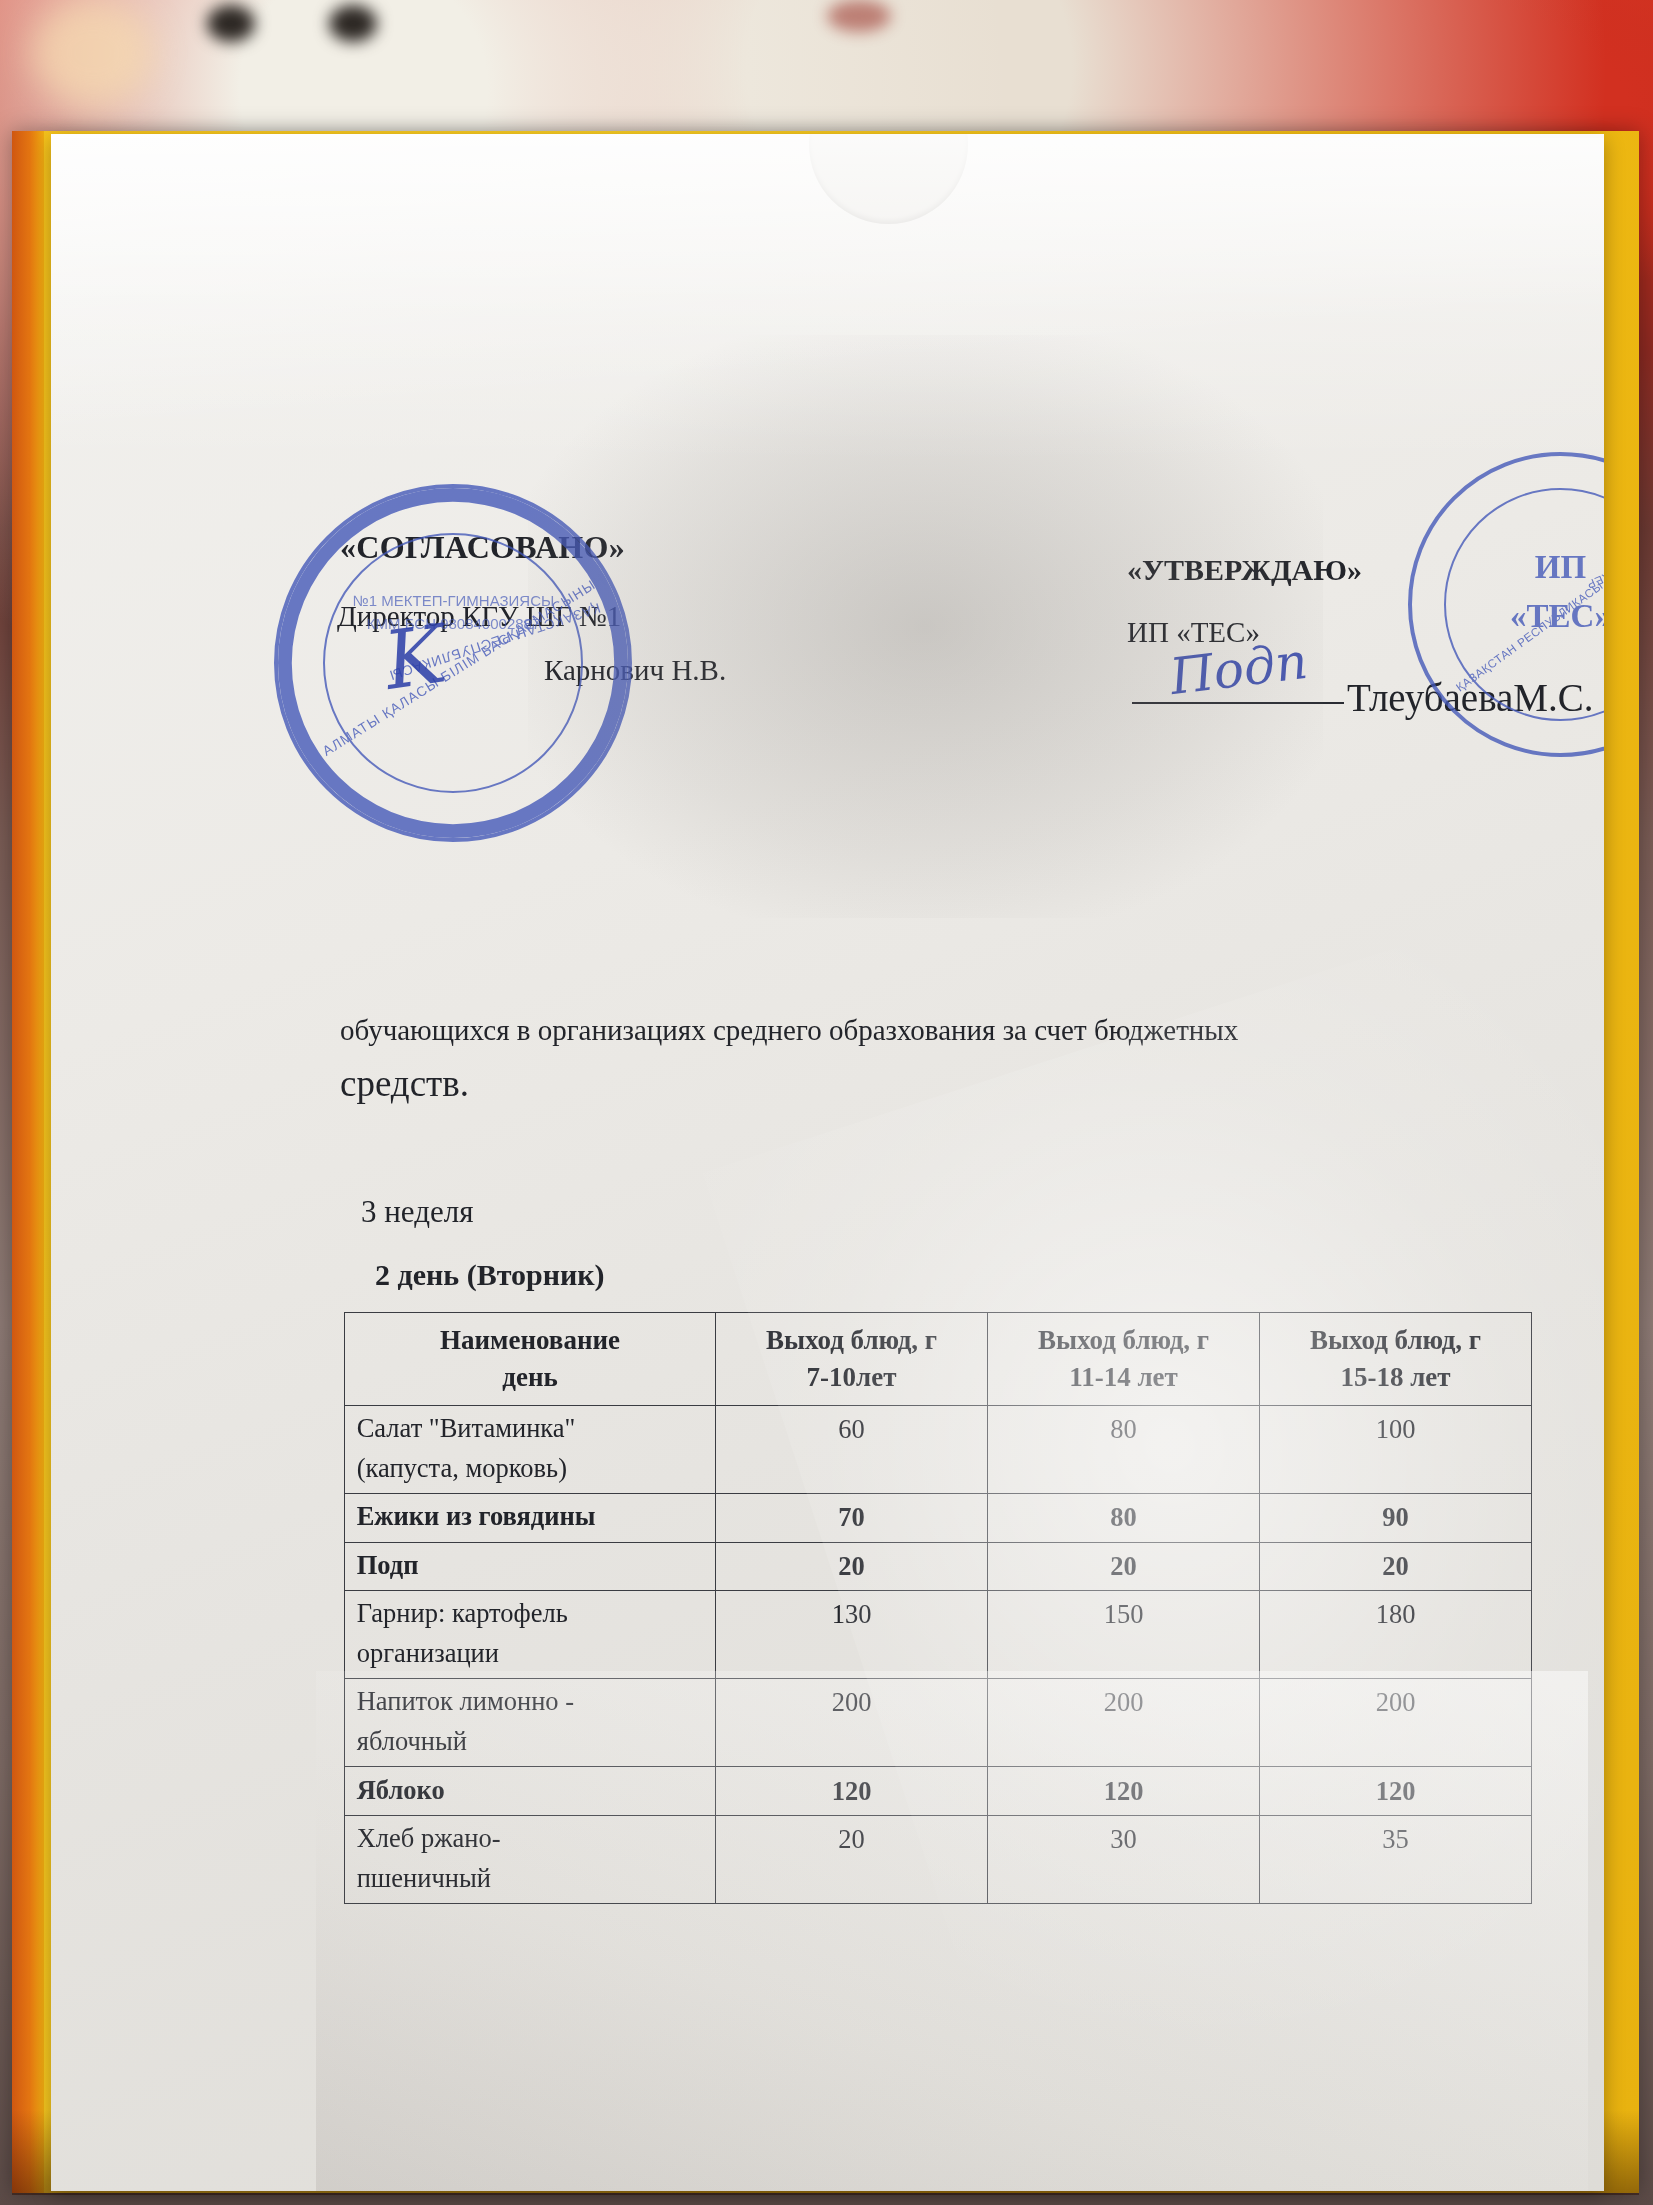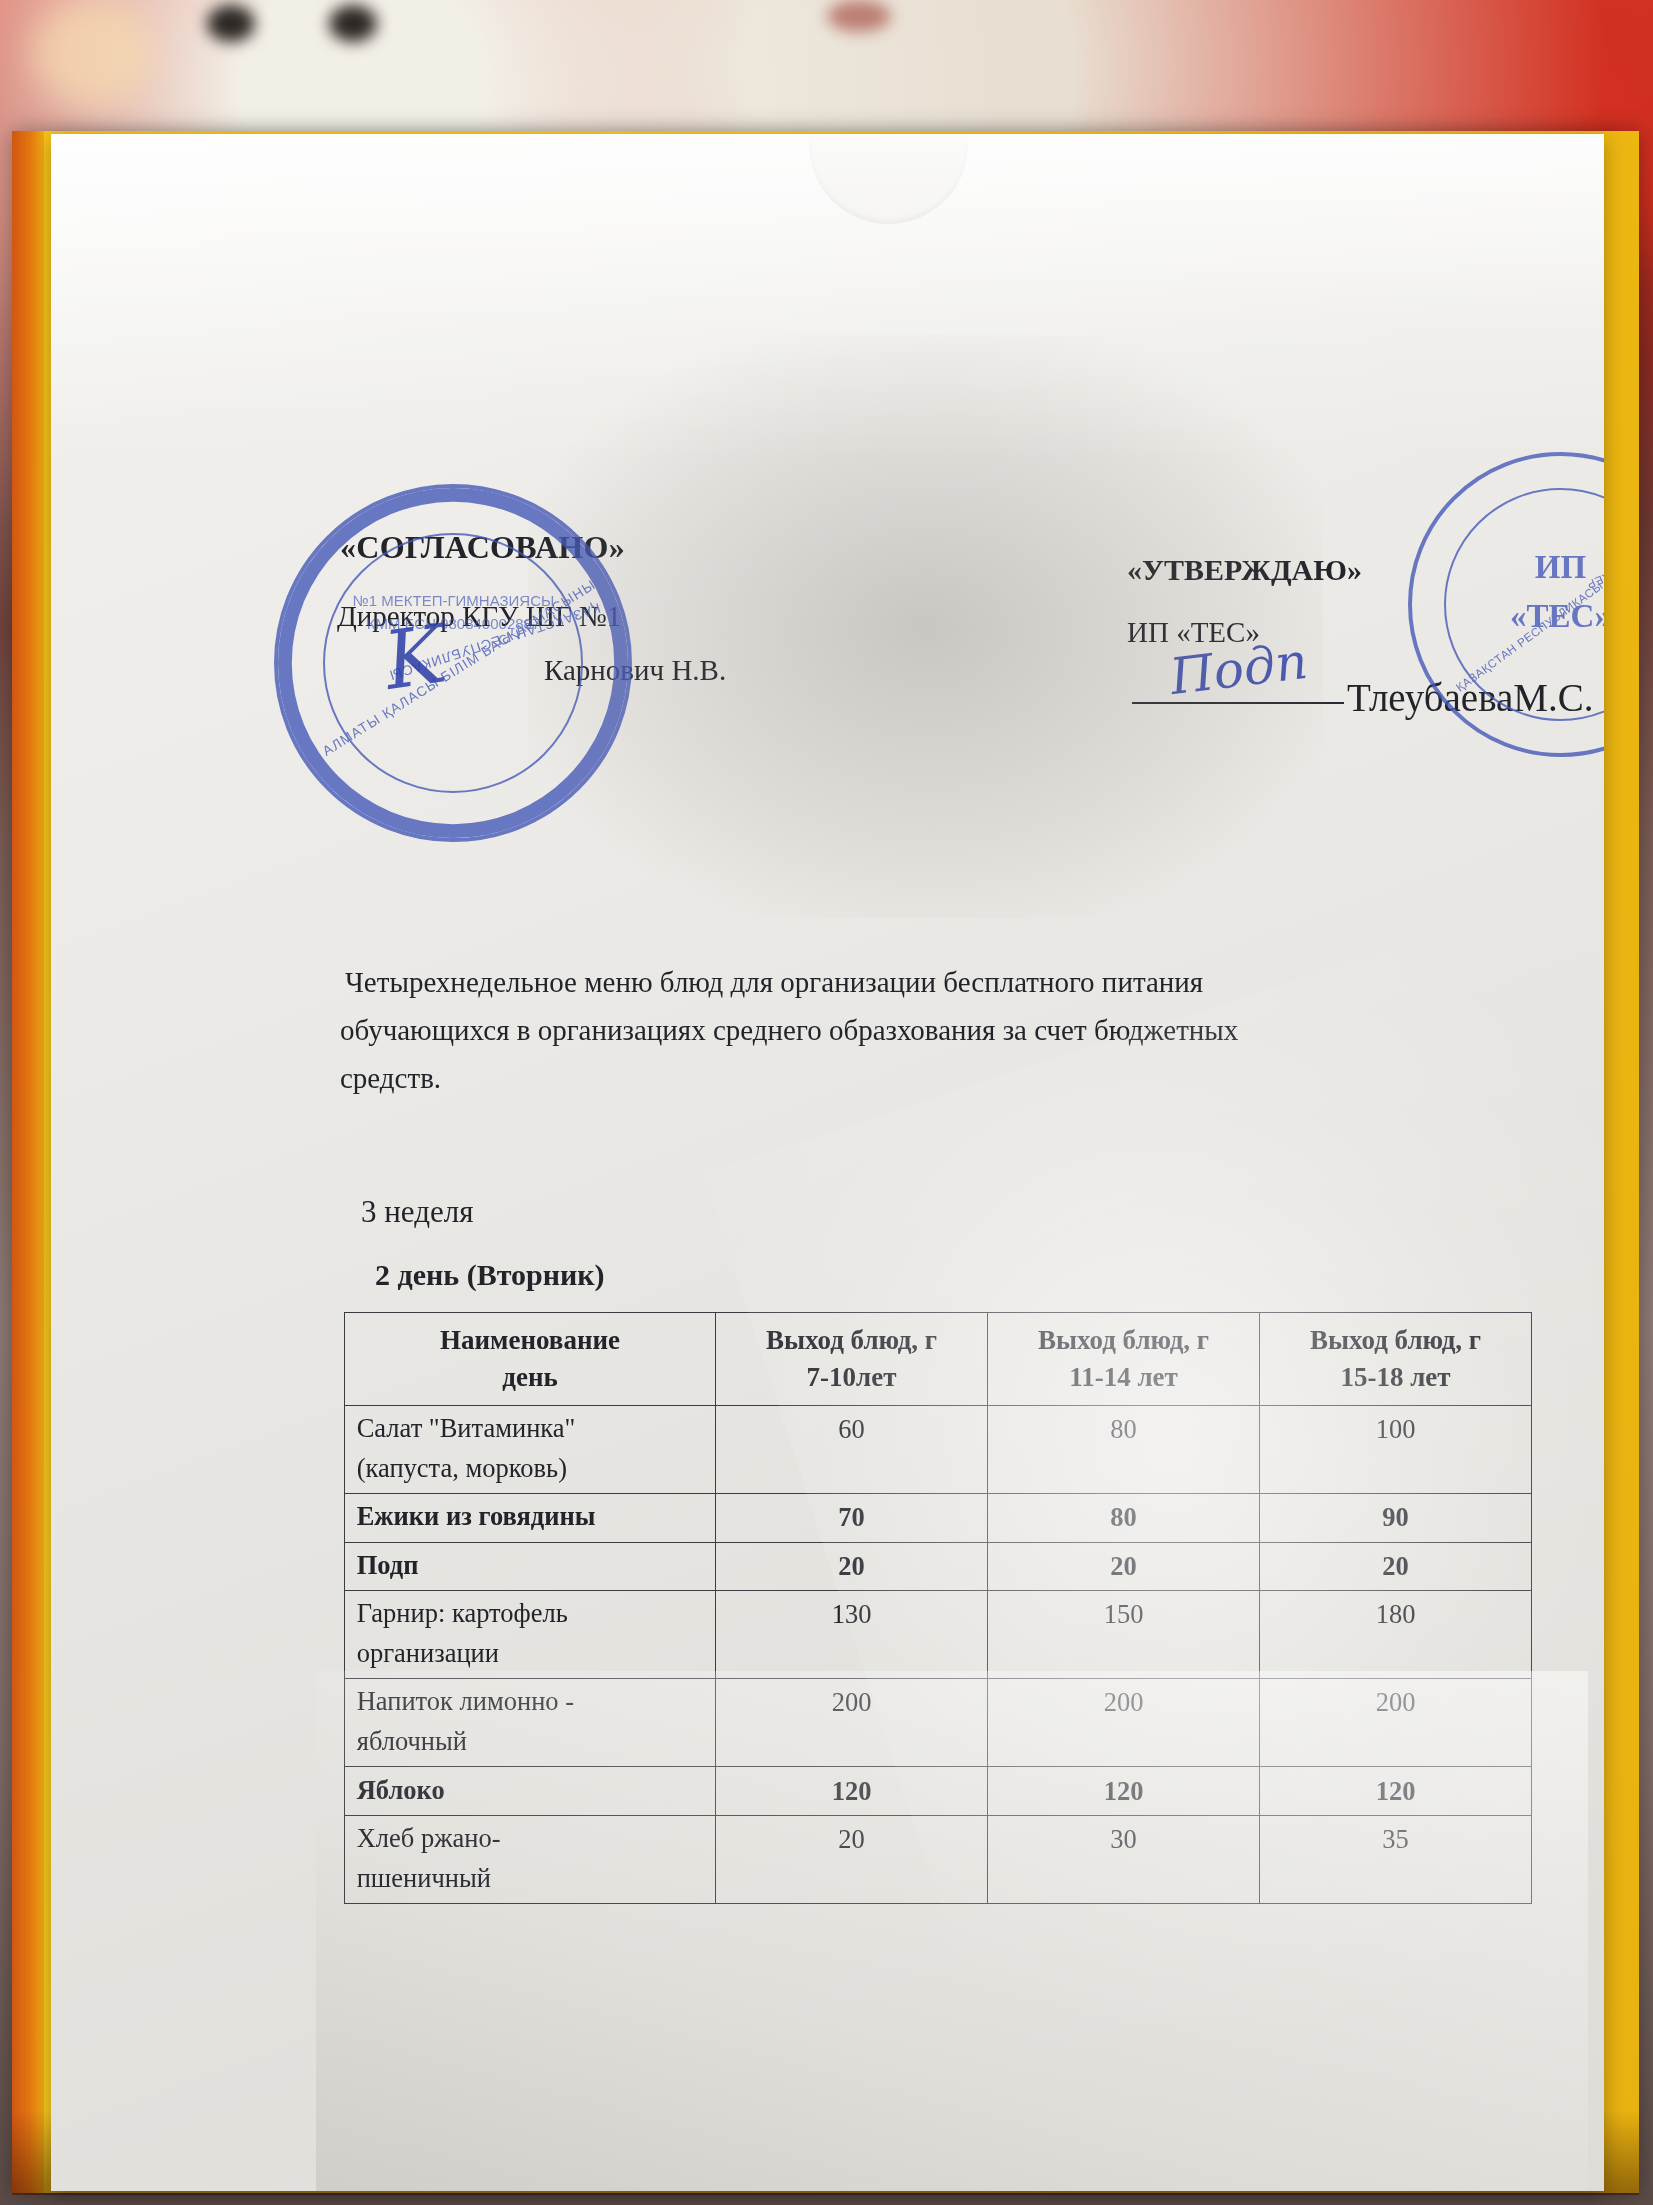--- a/index.html
+++ b/index.html
@@ -142,21 +142,21 @@
   #approve-right-title { left: 1076px; top: 419px; font-size: 30px; }
   #approve-right-line1 { left: 1076px; top: 482px; font-size: 29px; }
   #approve-right-name  { left: 1296px; top: 541px; font-size: 39px; }
   #signature-rule {
     position: absolute; left: 1081px; top: 568px; width: 212px; height: 1.6px;
     background: #2a2c33;
   }
 
   #intro-1 { left: 294px; top: 832px; font-size: 29px; }
   #intro-2 { left: 289px; top: 880px; font-size: 29px; }
-  #intro-3 { left: 289px; top: 928px; font-size: 29px; }
+  #intro-3 { left: 289px; top: 928px; font-size: 37px; }
 
   #week-label { left: 310px; top: 1060px; font-size: 31px; }
   #day-label  { left: 292px; top: 1124px; font-size: 30px; margin-left: 32px; }
 
   
   .sign {
     position: absolute;
     color: #2b3ea8;
     font-family: "DejaVu Serif", serif;
     font-style: italic;
@@ -328,21 +328,20 @@
       </div>
       <div class="r-main">
         <div>ИП</div>
         <div>«ТЕС»</div>
       </div>
     </div>
 
     <div class="sign" id="sign-left">K</div>
     <div class="sign" id="sign-right">Подп</div>
 
-    <div class="t" id="intro-1">Четырехнедельное меню блюд для организации бесплатного питания</div>
     <div class="t" id="intro-2">обучающихся в организациях среднего образхования за счет бюджетных</div>
     <div class="t" id="intro-3">средств.</div>
 
     <div class="t" id="week-label">3 неделя</div>
     <div class="t b" id="day-label">2 день (Вторник)</div>
 
     <table class="menu-table">
       <colgroup>
         <col class="col-name">
           <col class="col-v">

